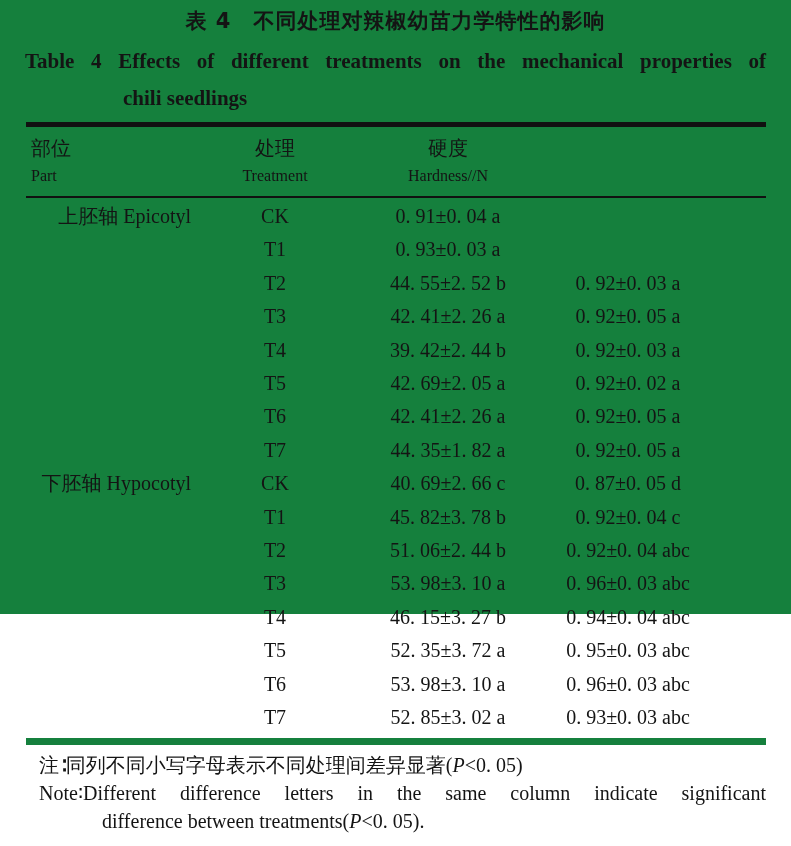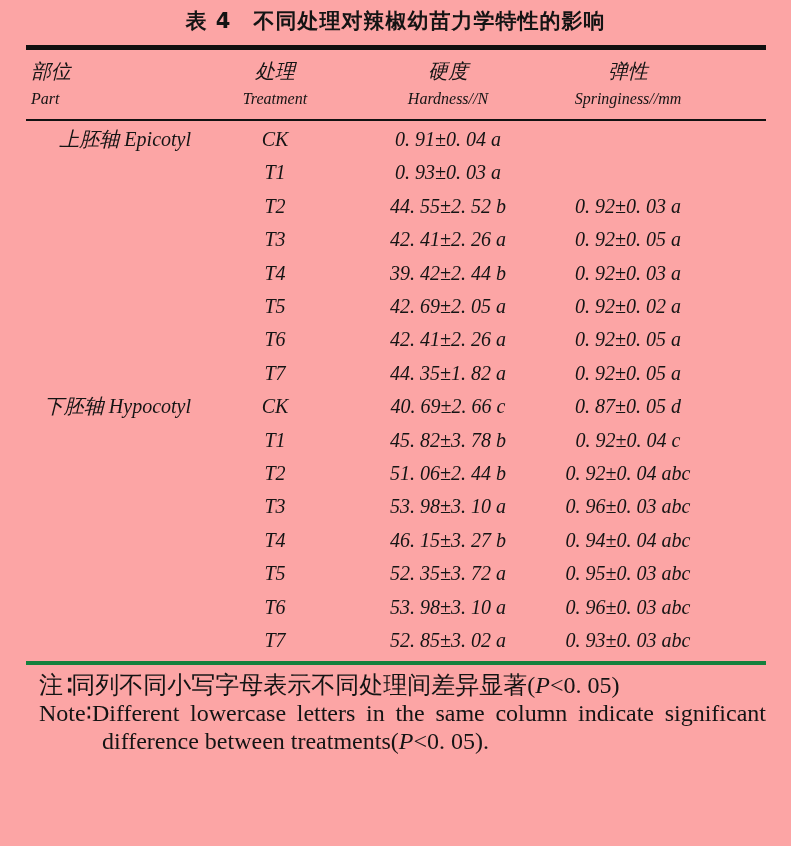--- a/index.html
+++ b/index.html
@@ -6,23 +6,23 @@
   html, body {
     width: 791px;
     height: 846px;
     background: #ffffff;
     color: #141414;
     font-family: "Liberation Serif", "DejaVu Serif", serif;
     overflow: hidden;
   }
   .page {
     width: 791px;
-    height: 846px;
+    height: 614px;
     padding-top: 6px;
-    background: #fca5a5;
+    background: #15803d;
   }
   
   .title-cn {
     text-align: center;
     font-family: "DejaVu Sans", "Liberation Sans", sans-serif;
     font-weight: bold;
     font-size: 21px;
     line-height: 30px;
     letter-spacing: 1px;
   }
@@ -40,22 +40,21 @@
   }
   .title-en-line2 {
     margin-top: 7px;
     padding-left: 98px;
   }
   
   .table-box {
     margin: 9px 25px 0 26px;
     width: 740px;
     border-top: 5px solid #111;
-    border-bottom: 4px solid #15803d;
-    font-style: italic;
+    border-bottom: 7px solid #15803d;
   }
   .thead {
     border-bottom: 2px solid #111;
     padding: 7px 0 6px 0;
   }
   .grid-row {
     display: grid;
     grid-template-columns: 165px 168px 178px 182px;
   }
   .hcell { text-align: center; }
@@ -76,59 +75,59 @@
     font-size: 20px;
     line-height: 33.4px;
     text-align: center;
     white-space: nowrap;
   }
   .cell-part { text-align: right; padding-left: 5px; }
   
   .notes {
     margin: 6px 25px 16px 26px;
     width: 740px;
-    font-size: 24px;
+    font-size: 20px;
     line-height: 28px;
   }
   .note-cn { padding-left: 13px; }
   .note-en-1 {
     padding-left: 13px;
     text-align: justify;
     text-align-last: justify;
   }
   .note-en-2 { padding-left: 76px; }
   .p-italic { font-style: italic; }
 </style>
 </head>
 <body>
 
 <div class="page">
 
   <div class="title-cn">表 4　不同处理对辣椒幼苗力学特性的影响</div>
 
+  <div class="title-en">
+    <div class="title-en-line1">Table 4  Effects of different treatments on the mechanical properties of</div>
+    <div class="title-en-line2">chili seedlings</div>
+  </div>
 
   <div class="table-box">
 
     <div class="thead grid-row">
       <div class="hcell hcell-part">
         <span class="cn">部位</span>
         <span class="en">Part</span>
       </div>
       <div class="hcell">
         <span class="cn">处理</span>
         <span class="en">Treatment</span>
       </div>
       <div class="hcell">
         <span class="cn">硬度</span>
         <span class="en">Hardness//N</span>
       </div>
-      <div class="hcell">
-        <span class="cn">弹性</span>
-        <span class="en">Springiness//mm</span>
-      </div>
     </div>
 
     <div class="tbody">
         <div class="row">
           <div class="cell cell-part">上胚轴 Epicotyl</div>
           <div class="cell cell-treatment">CK</div>
           <div class="cell cell-springiness">0. 91±0. 04 a</div>
         </div>
         <div class="row">
           <div class="cell cell-part"></div>
@@ -218,17 +217,17 @@
           <div class="cell cell-treatment">T7</div>
           <div class="cell cell-hardness">52. 85±3. 02 a</div>
           <div class="cell cell-springiness">0. 93±0. 03 abc</div>
         </div>
       </div>
 
   </div>
 
   <div class="notes">
     <div class="note-cn"><span>注∶同列不同小写字母表示不同处理间差异显著(</span><span class="p-italic">P</span><span>&lt;0. 05)</span></div>
-    <div class="note-en-1">Note∶Different lowercase letters in the same column indicate significant</div>
+    <div class="note-en-1">Note∶Different difference letters in the same column indicate significant</div>
     <div class="note-en-2"><span>difference between treatments(</span><span class="p-italic">P</span><span>&lt;0. 05).</span></div>
   </div>
 
 </div>
 
 </body></html>

